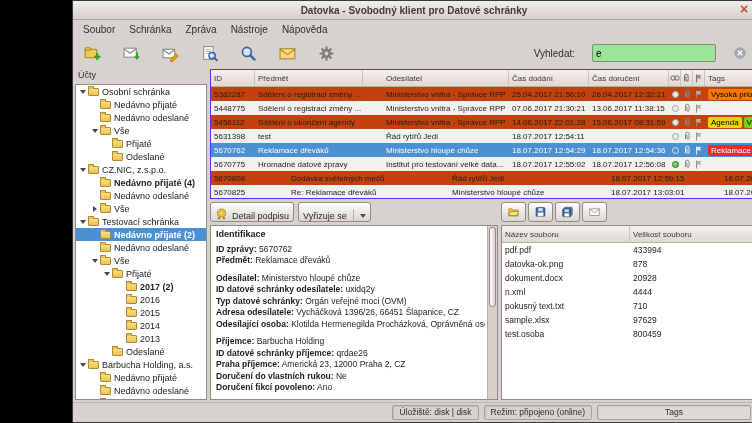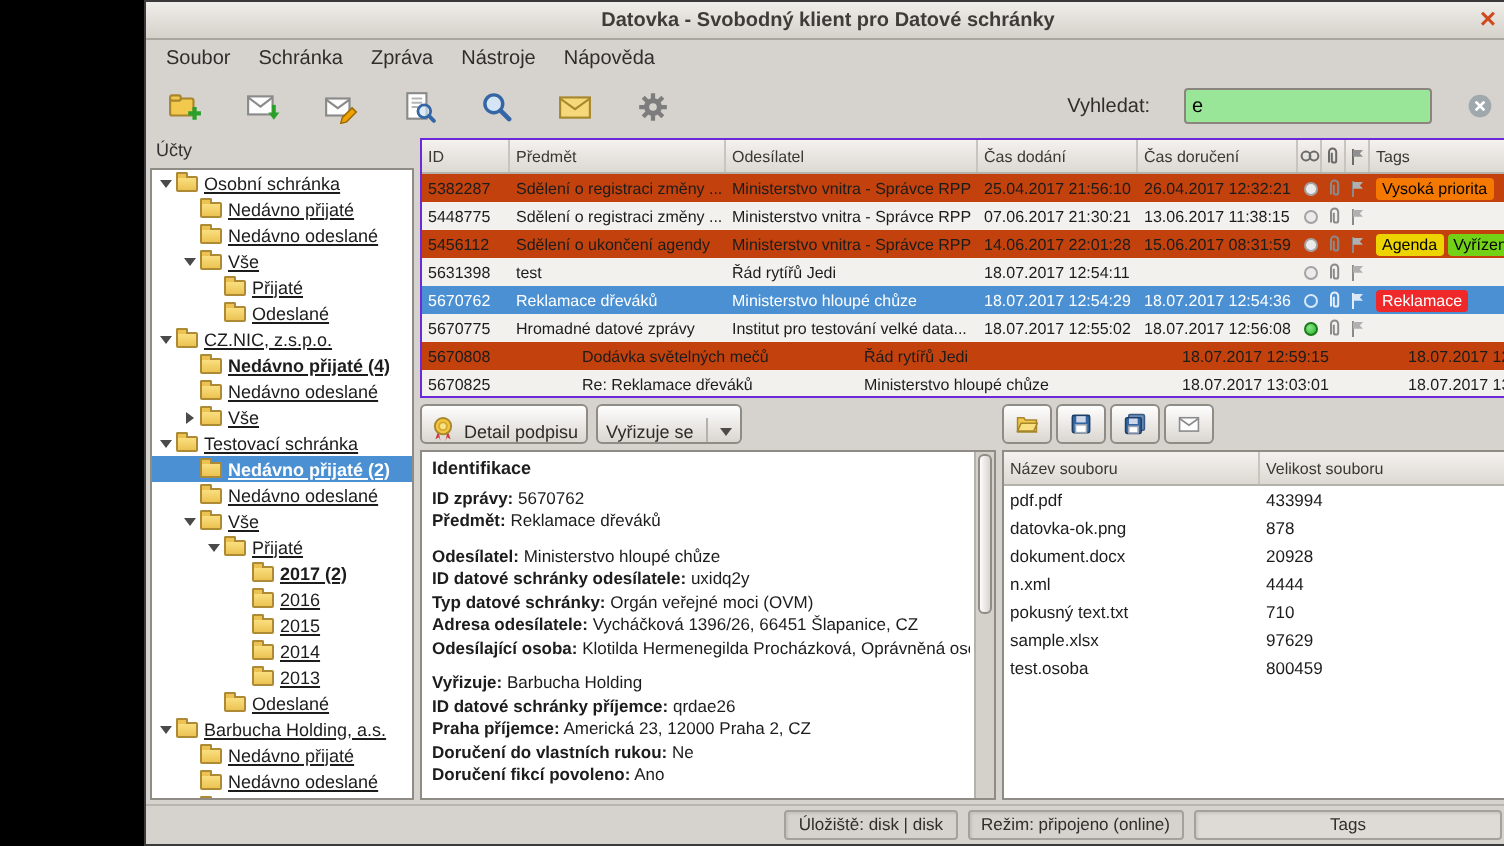--- a/index.html
+++ b/index.html
@@ -22,39 +22,39 @@
   .tb-spacer{flex:1;}
   .search-label{font-size:10px;color:#2f2e2b;margin-right:4px;}
   .search-input{width:116px;height:16px;background:#99e699;border:1px solid #8a867f;border-radius:2px;
                 font-size:10px;padding:0 3px;color:#000;font-family:inherit;outline:none;}
   .clear-btn{width:18px;height:18px;display:flex;align-items:center;justify-content:center;margin-left:2px;}
   
   .content{flex:1;display:flex;padding:2px;gap:3px;min-height:0;}
   .left-panel{width:132px;flex:none;display:flex;flex-direction:column;min-height:0;}
   .accounts-title{font-size:9px;color:#33312e;padding:1px 3px 2px 3px;height:12px;flex:none;}
   .tree{flex:1;background:#fff;border:1px solid #8f8b85;overflow:hidden;}
-  .tree-row{height:13px;display:flex;align-items:center;white-space:nowrap;color:#1c1c1c;font-size:9px;overflow:hidden;text-decoration:underline;}
+  .tree-row{height:13px;display:flex;align-items:center;white-space:nowrap;color:#1c1c1c;font-size:9px;overflow:hidden;}
   .tree-row.sel{background:#4a90d2;color:#fff;}
   .tree-row.b{font-weight:bold;}
   .lv0{padding-left:2px;} .lv1{padding-left:14px;} .lv2{padding-left:26px;} .lv3{padding-left:40px;}
   .exp{width:9px;height:10px;flex:none;display:flex;align-items:center;justify-content:center;}
   .exp.open::before{content:"";width:0;height:0;border:3px solid transparent;border-top:4px solid #4a4a4a;margin-top:4px;}
   .exp.closed::before{content:"";width:0;height:0;border:3px solid transparent;border-left:4px solid #4a4a4a;margin-left:3px;}
   .fi{position:relative;width:11px;height:8px;background:linear-gradient(#fadf7f,#ecc353);
       border:1px solid #ad8a33;border-radius:1px;margin:0 3px 0 1px;flex:none;box-sizing:border-box;}
   .fi::before{content:"";position:absolute;left:-1px;top:-3px;width:4px;height:2px;background:#ecc353;
       border:1px solid #ad8a33;border-bottom:none;border-radius:1px 1px 0 0;}
   
   .right-col{flex:1;display:flex;flex-direction:column;gap:2px;min-width:0;min-height:0;}
   .msg-panel{height:130px;flex:none;background:#c2410c;border:1px solid #6d28d9;box-sizing:border-box;overflow:hidden;}
   .mhead{display:flex;height:16px;background:linear-gradient(#f4f2ef,#dcd8d2);border-bottom:1px solid #b5b1ab;
          font-size:8px;color:#3a3833;}
   .hc{border-right:1px solid #c8c4be;padding:0 3px;display:flex;align-items:center;box-sizing:border-box;
       overflow:hidden;white-space:nowrap;flex:none;}
-  .c-id{width:44px;} .c-subj{width:108px;} .c-from{width:126px;} .c-t{width:80px;}
+  .c-id{width:44px;} .c-subj{width:108px;} .c-from{width:126px;margin-left:20px;} .c-t{width:80px;}
   .c-ic{width:12px;padding:0;justify-content:center;} .c-tags{flex:1;min-width:0;border-right:none;}
   .mr{display:flex;height:14px;align-items:center;font-size:8px;color:#1c1c1c;}
   .mr.alt{background:#f3f1ee;}
   .mr.sel{background:#4a90d2;color:#fff;}
   .mr.b{font-weight:normal;gap:33px;}
   .mc{padding:0 3px;box-sizing:border-box;overflow:hidden;white-space:nowrap;flex:none;display:flex;align-items:center;}
   .mc.c-ic{padding:0;justify-content:center;}
   .dot{width:7px;height:7px;border-radius:50%;display:inline-block;box-sizing:border-box;}
   .dot-green{background:radial-gradient(circle at 35% 35%,#84e884,#2db32d);border:1px solid #1d7a1d;}
   .dot-gray{border:1px solid #a3a3a3;background:#ebebeb;}
@@ -591,21 +591,21 @@
             <div class="d-line"><span class="d-label">Předmět:</span> <span>Reklamace dřeváků</span></div>
           </div>
           <div class="d-sec">
             <div class="d-line"><span class="d-label">Odesílatel:</span> <span>Ministerstvo hloupé chůze</span></div>
             <div class="d-line"><span class="d-label">ID datové schránky odesílatele:</span> <span>uxidq2y</span></div>
             <div class="d-line"><span class="d-label">Typ datové schránky:</span> <span>Orgán veřejné moci (OVM)</span></div>
             <div class="d-line"><span class="d-label">Adresa odesílatele:</span> <span>Vycháčková 1396/26, 66451 Šlapanice, CZ</span></div>
             <div class="d-line"><span class="d-label">Odesílající osoba:</span> <span>Klotilda Hermenegilda Procházková, Oprávněná osoba</span></div>
           </div>
           <div class="d-sec">
-            <div class="d-line"><span class="d-label">Vyřizuje:</span> <span>Barbucha Holding</span></div>
+            <div class="d-line"><span class="d-label">Příjemce:</span> <span>Barbucha Holding</span></div>
             <div class="d-line"><span class="d-label">ID datové schránky příjemce:</span> <span>qrdae26</span></div>
             <div class="d-line"><span class="d-label">Praha příjemce:</span> <span>Americká 23, 12000 Praha 2, CZ</span></div>
             <div class="d-line"><span class="d-label">Doručení do vlastních rukou:</span> <span>Ne</span></div>
             <div class="d-line"><span class="d-label">Doručení fikcí povoleno:</span> <span>Ano</span></div>
           </div>
           <div class="vscroll">
               <div class="vthumb"></div>
             </div>
         </div>
 

